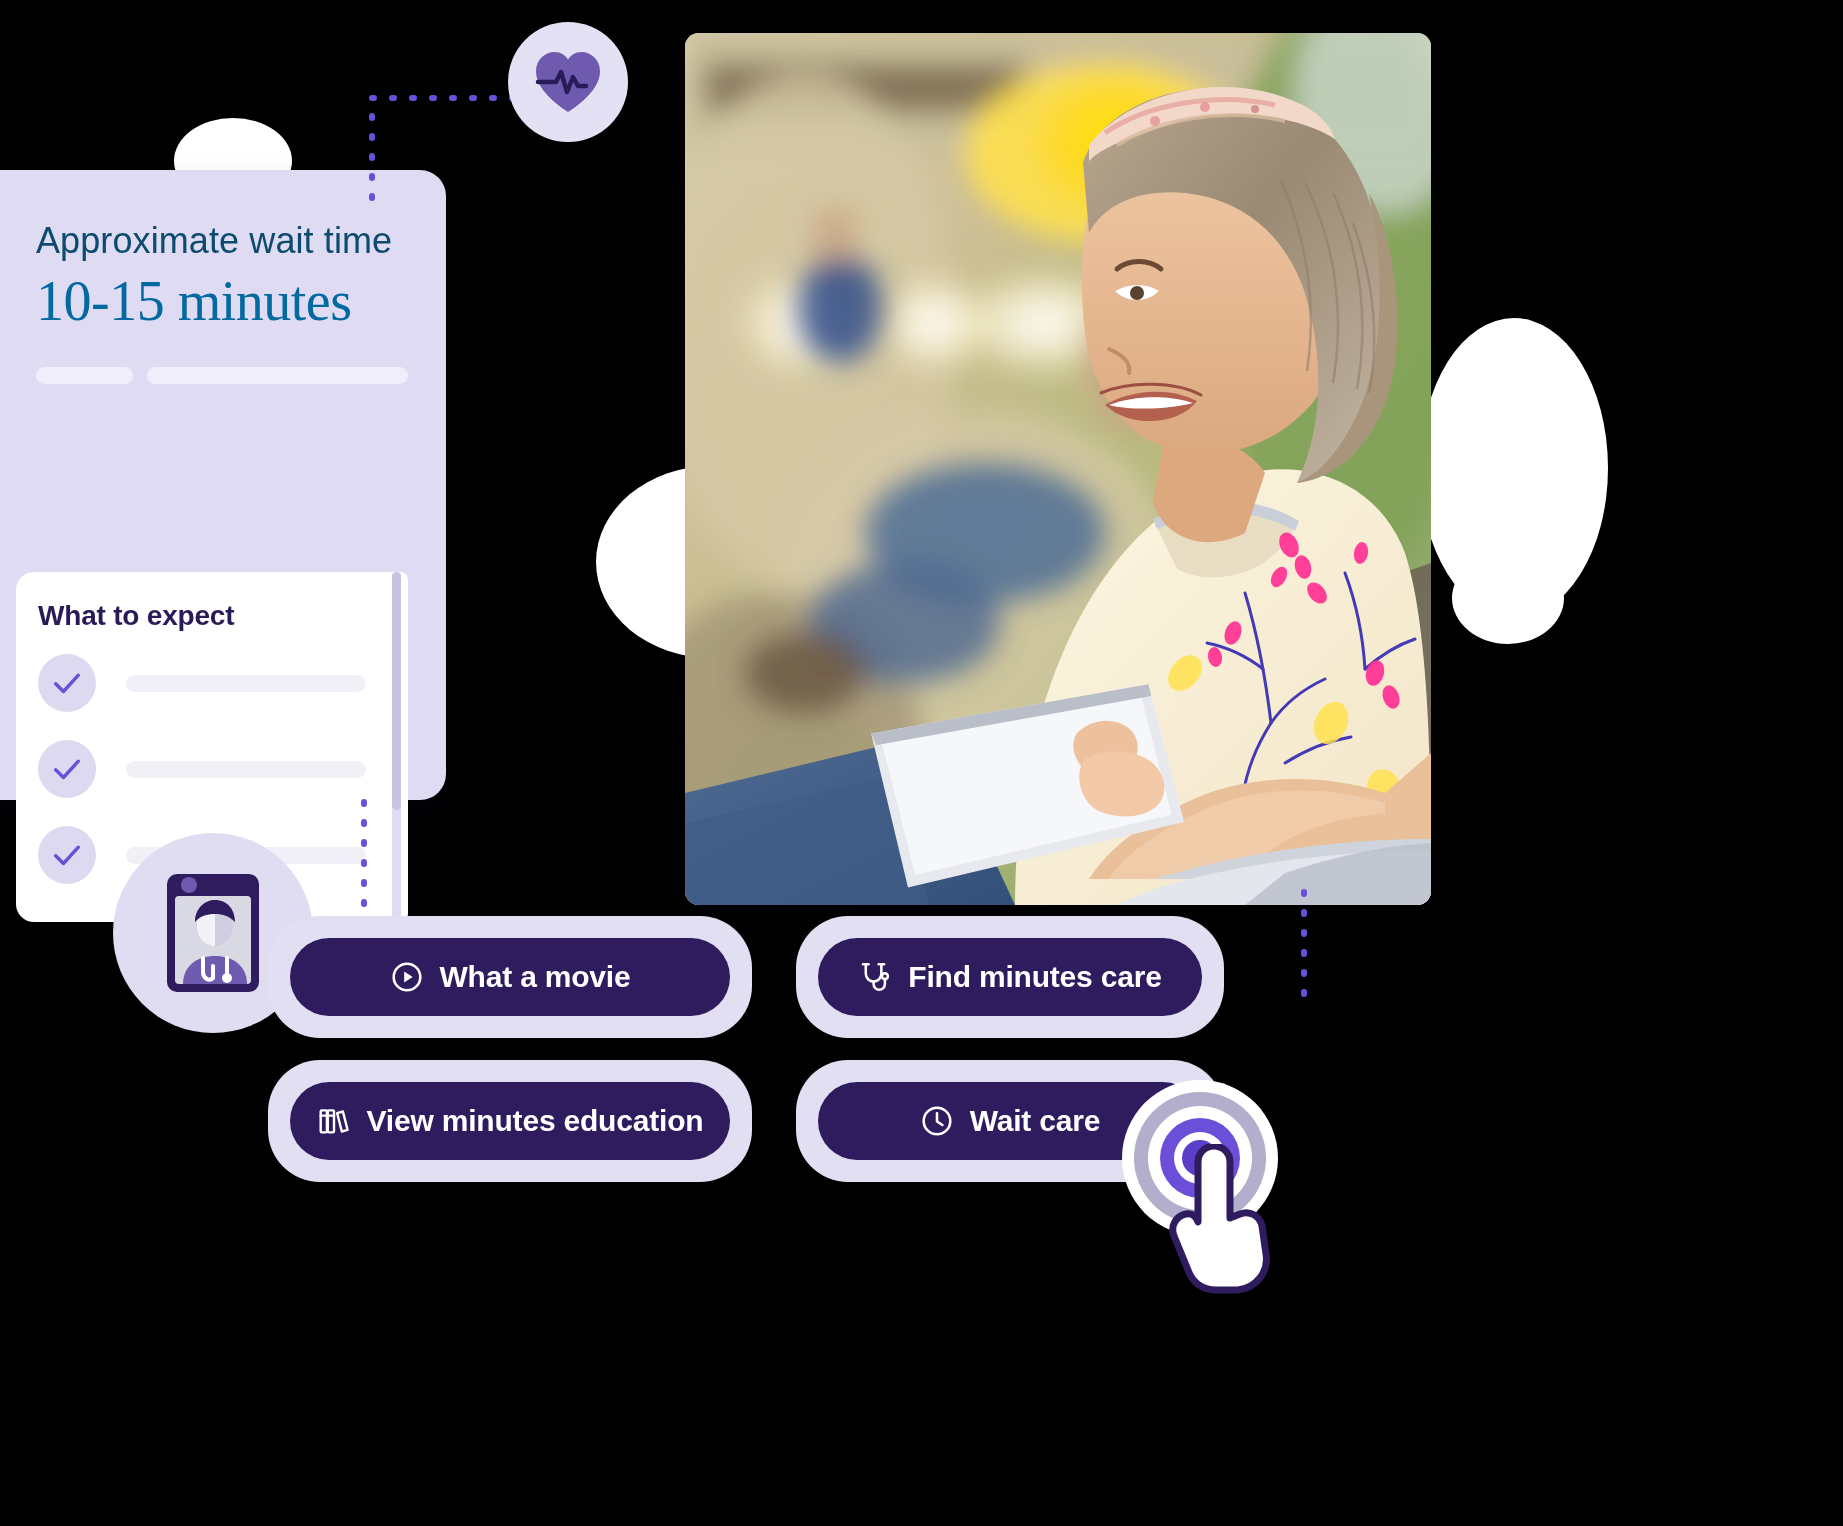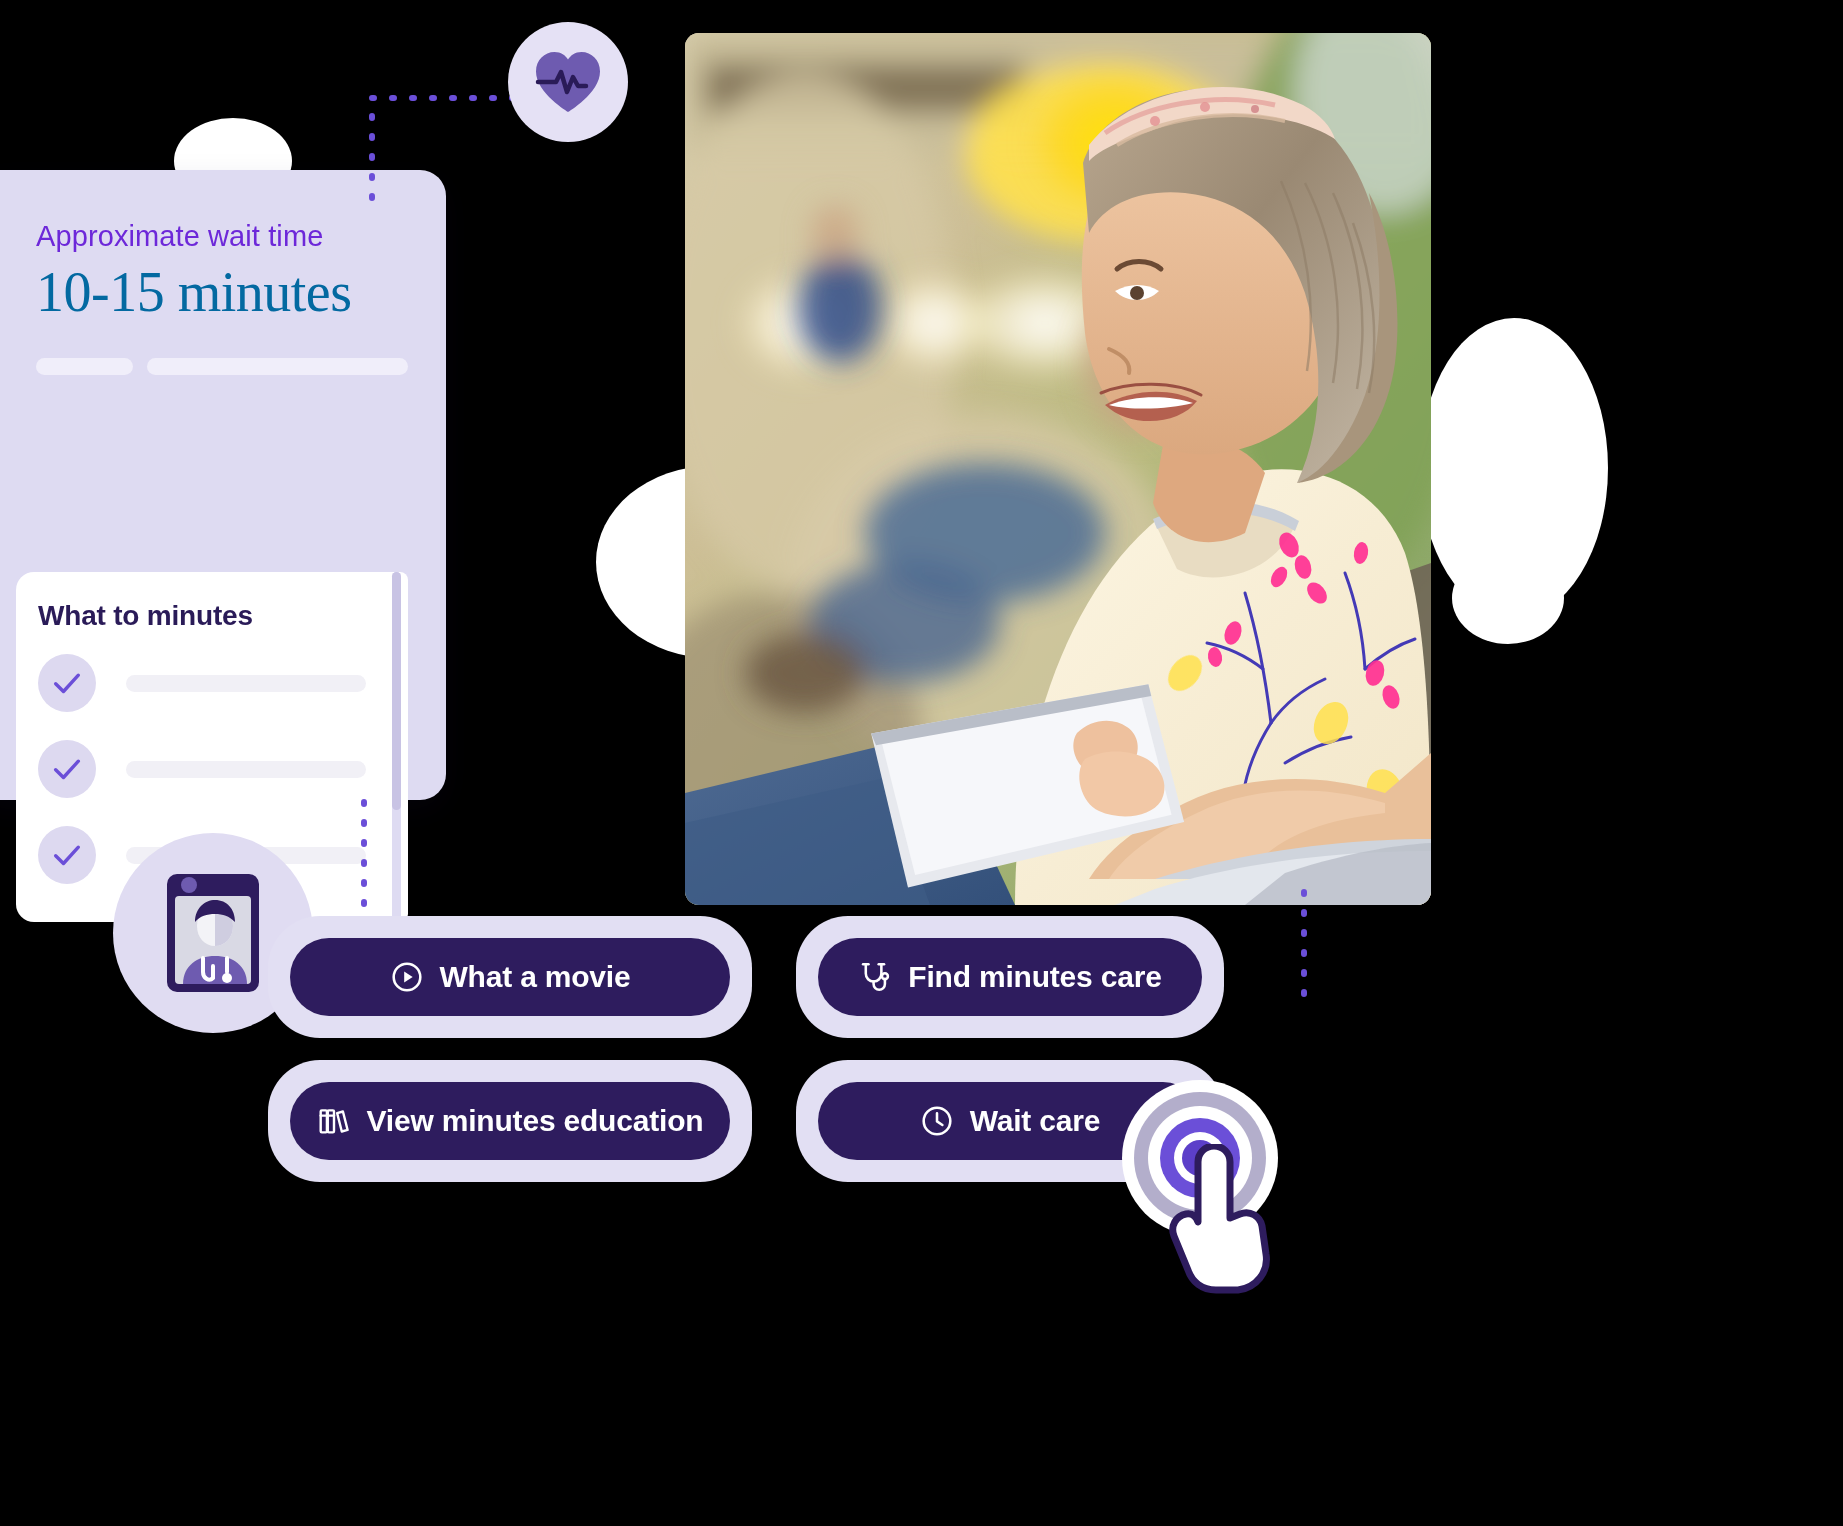--- a/index.html
+++ b/index.html
@@ -39,22 +39,22 @@
     left: -24px;
     top: 170px;
     width: 470px;
     height: 630px;
     background: #dedbf2;
     border-radius: 26px;
     box-shadow: 0 10px 30px rgba(40,20,90,.10);
   }
   .wait-card-inner { padding: 50px 38px 0 60px; }
   .wait-label {
-    font-size: 29px;
-    color: #6d28d9;
+    font-size: 36px;
+    color: #0c4a6e;
     letter-spacing: .1px;
     font-weight: 400;
     margin: 0 0 10px 0;
   }
   .wait-value {
     font-family: "Liberation Serif", serif;
     font-size: 56px;
     line-height: 1.05;
     color: #0369a1;
     font-weight: 400;
@@ -434,21 +434,21 @@
     <div class="wait-card-inner">
       <p class="wait-label">Approximate wait time</p>
       <p class="wait-value">10-15 minutes</p>
       <div class="placeholder-row">
         <div class="ph-bar short"></div>
         <div class="ph-bar long"></div>
       </div>
     </div>
 
     <div class="expect-panel">
-      <h2 class="expect-title">What to minutes</h2>
+      <h2 class="expect-title">What to expect</h2>
       <div class="check-list">
         <div class="check-row">
           <span class="check-circle">
             <svg width="34" height="34" viewBox="0 0 24 24" fill="none" stroke="#6b4fd8" stroke-width="2.4" stroke-linecap="round" stroke-linejoin="round">
                 <polyline points="4 12.5 9.5 18 20 6.5"></polyline>
               </svg>
           </span>
           <span class="check-line"></span>
         </div>
         <div class="check-row">

